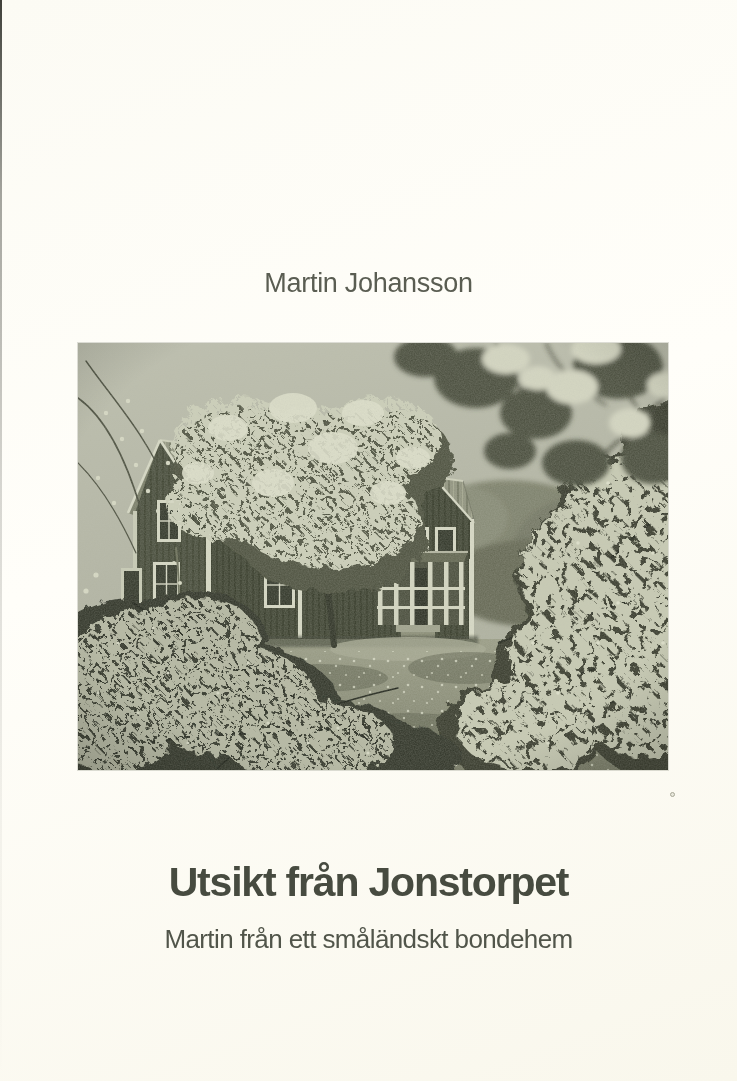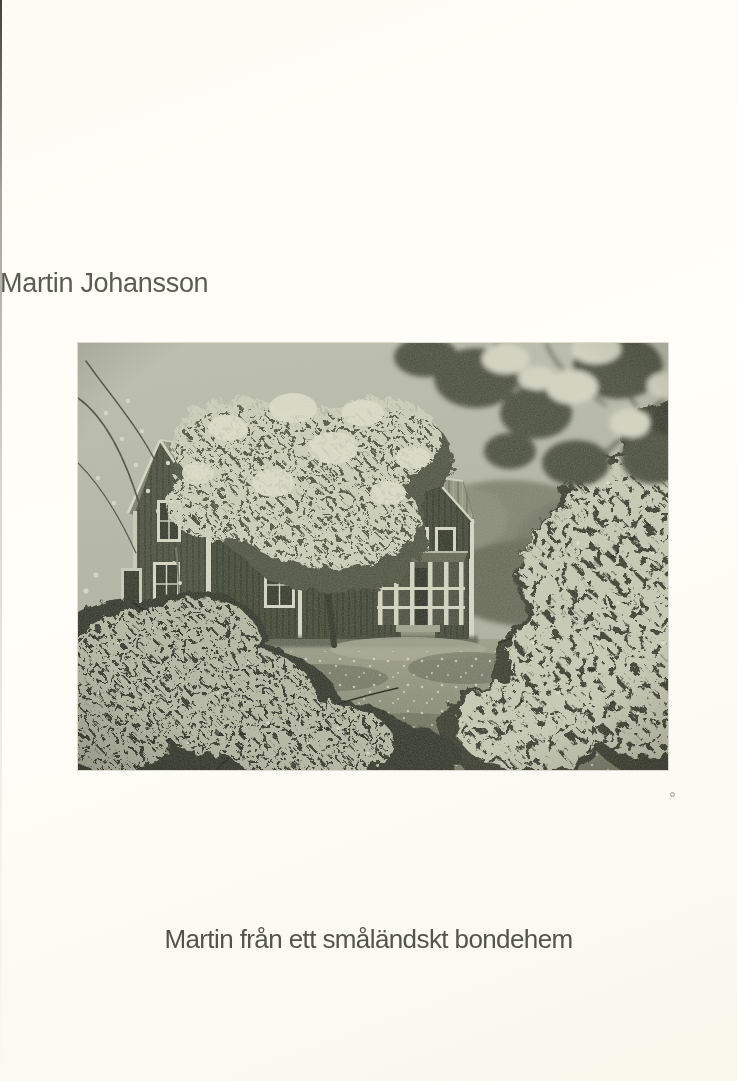--- a/index.html
+++ b/index.html
@@ -13,21 +13,21 @@
     background:linear-gradient(160deg, var(--page-background) 0%, #fffef9 45%, #f9f7ec 100%);
   }
   .scan-edge{
     position:absolute;left:0;top:0;width:2px;height:1081px;
     background:linear-gradient(to bottom,
       rgba(30,32,25,0.85) 0%, rgba(30,32,25,0.40) 18%,
       rgba(30,32,25,0.18) 45%, rgba(30,32,25,0.05) 75%, rgba(30,32,25,0) 100%);
   }
   .author{
     position:absolute;left:0;top:270px;width:737px;
-    text-align:left;font-size:27px;line-height:1;
+    text-align:center;font-size:27px;line-height:1;
     letter-spacing:-0.3px;color:var(--author-text);
   }
   .photo{
     position:absolute;left:78px;top:343px;width:590px;height:427px;
     margin:0;box-shadow:0 0 0 1px rgba(120,122,108,0.25);
     overflow:hidden;
   }
   .photo svg{display:block;}
   .title{
     position:absolute;left:0;top:862px;width:737px;margin:0;
@@ -404,16 +404,17 @@
           <ellipse cx="588" cy="42" rx="19" ry="13"></ellipse>
           <ellipse cx="460" cy="35" rx="18" ry="12"></ellipse>
         </g>
       </g>
 
       <rect x="0" y="0" width="590" height="427" filter="url(#grainF)"></rect>
       <rect x="0" y="0" width="590" height="427" fill="url(#vigG)"></rect>
     </svg>
   </figure>
 
+  <h1 class="title">Utsikt från Jonstorpet</h1>
   <h2 class="subtitle">Martin från ett småländskt bondehem</h2>
 
   <div class="speck"></div>
 </div>
 
 </body></html>

